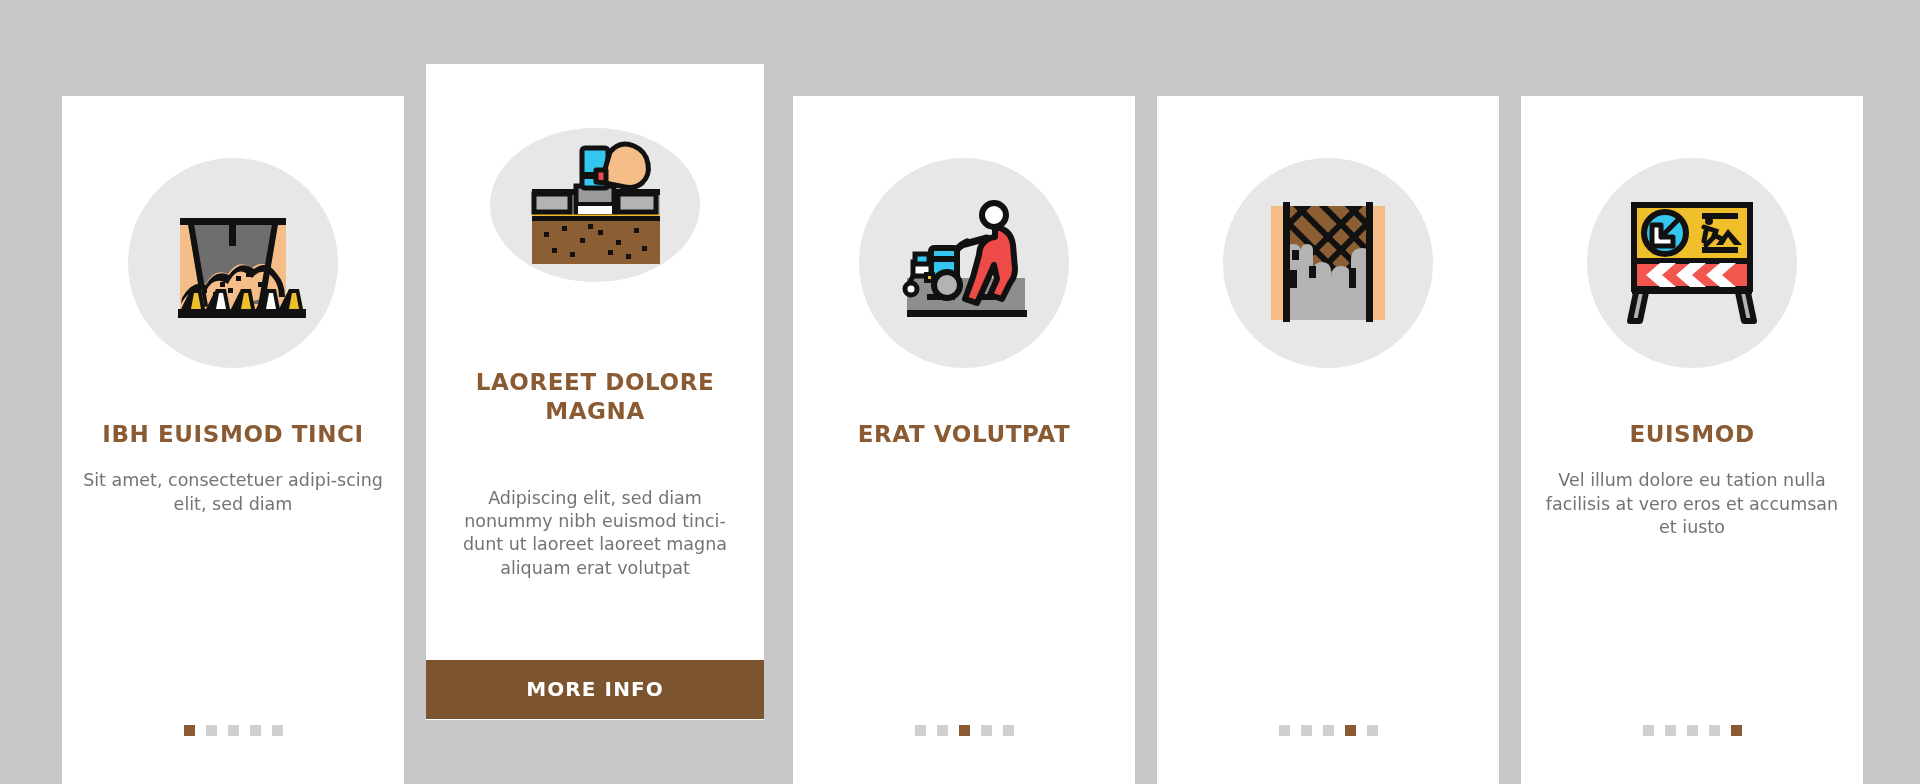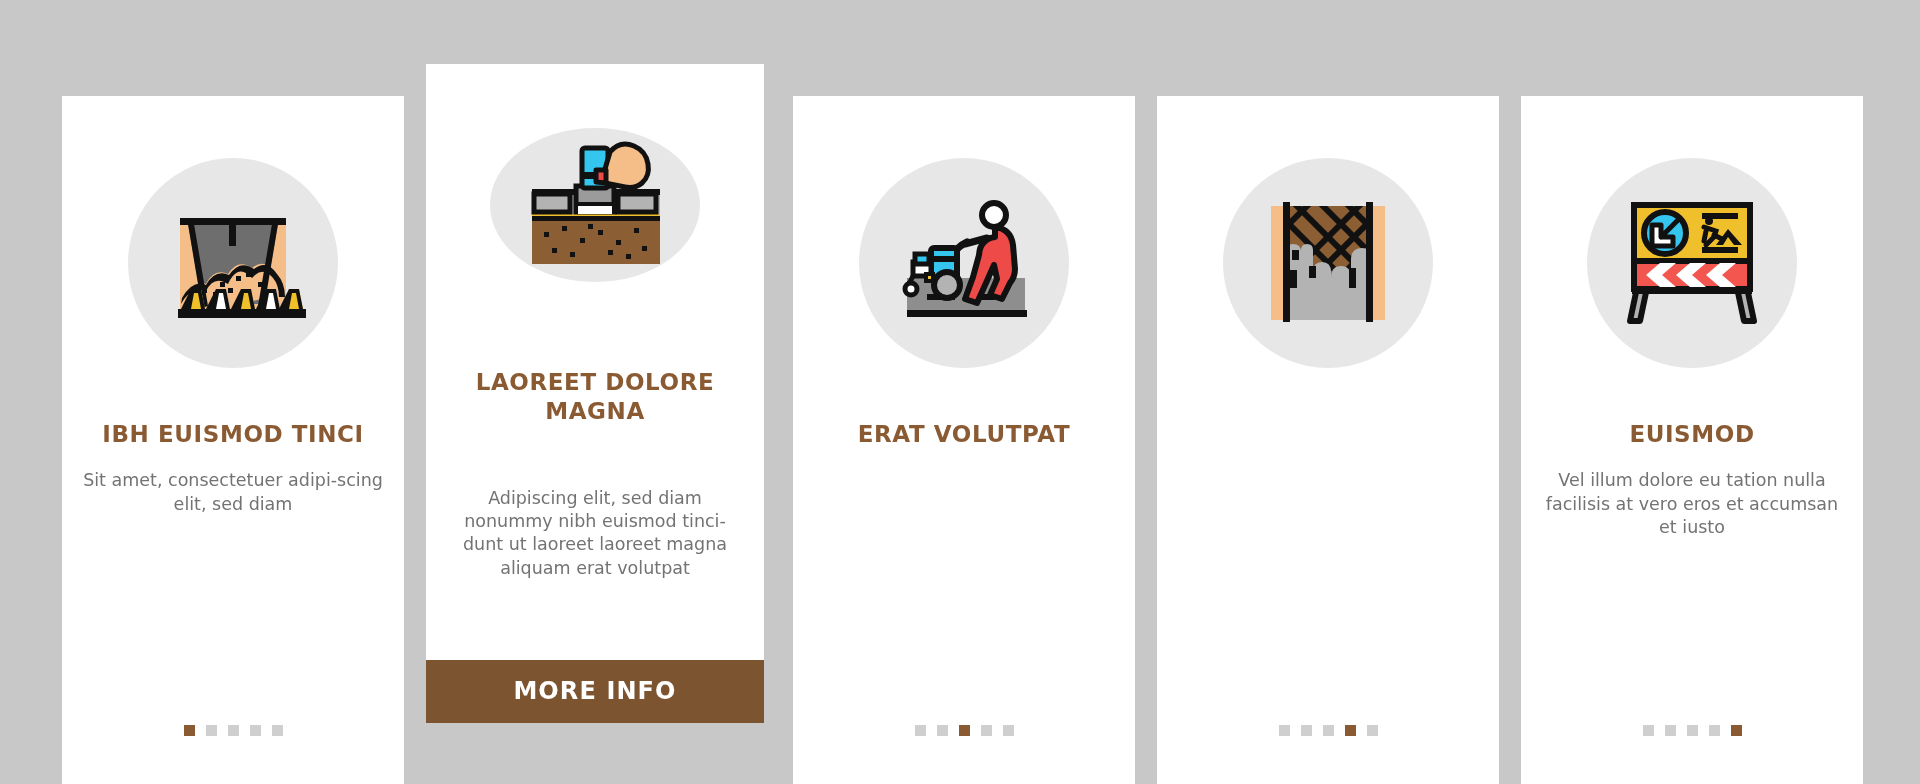--- a/index.html
+++ b/index.html
@@ -87,21 +87,21 @@
     width: 11px;
     height: 11px;
     background: #cfcfcf;
   }
   .dot.active { background: #8a5a33; }
 
   .cta {
     width: 100%;
     background: #7d5430;
     color: #ffffff;
-    font-size: 24px;
+    font-size: 20px;
     font-weight: bold;
     letter-spacing: 1.1px;
     text-align: center;
     padding: 17px 0 18px 0;
     margin-bottom: 68px;
   }
 </style>
 </head>
 <body>
 

